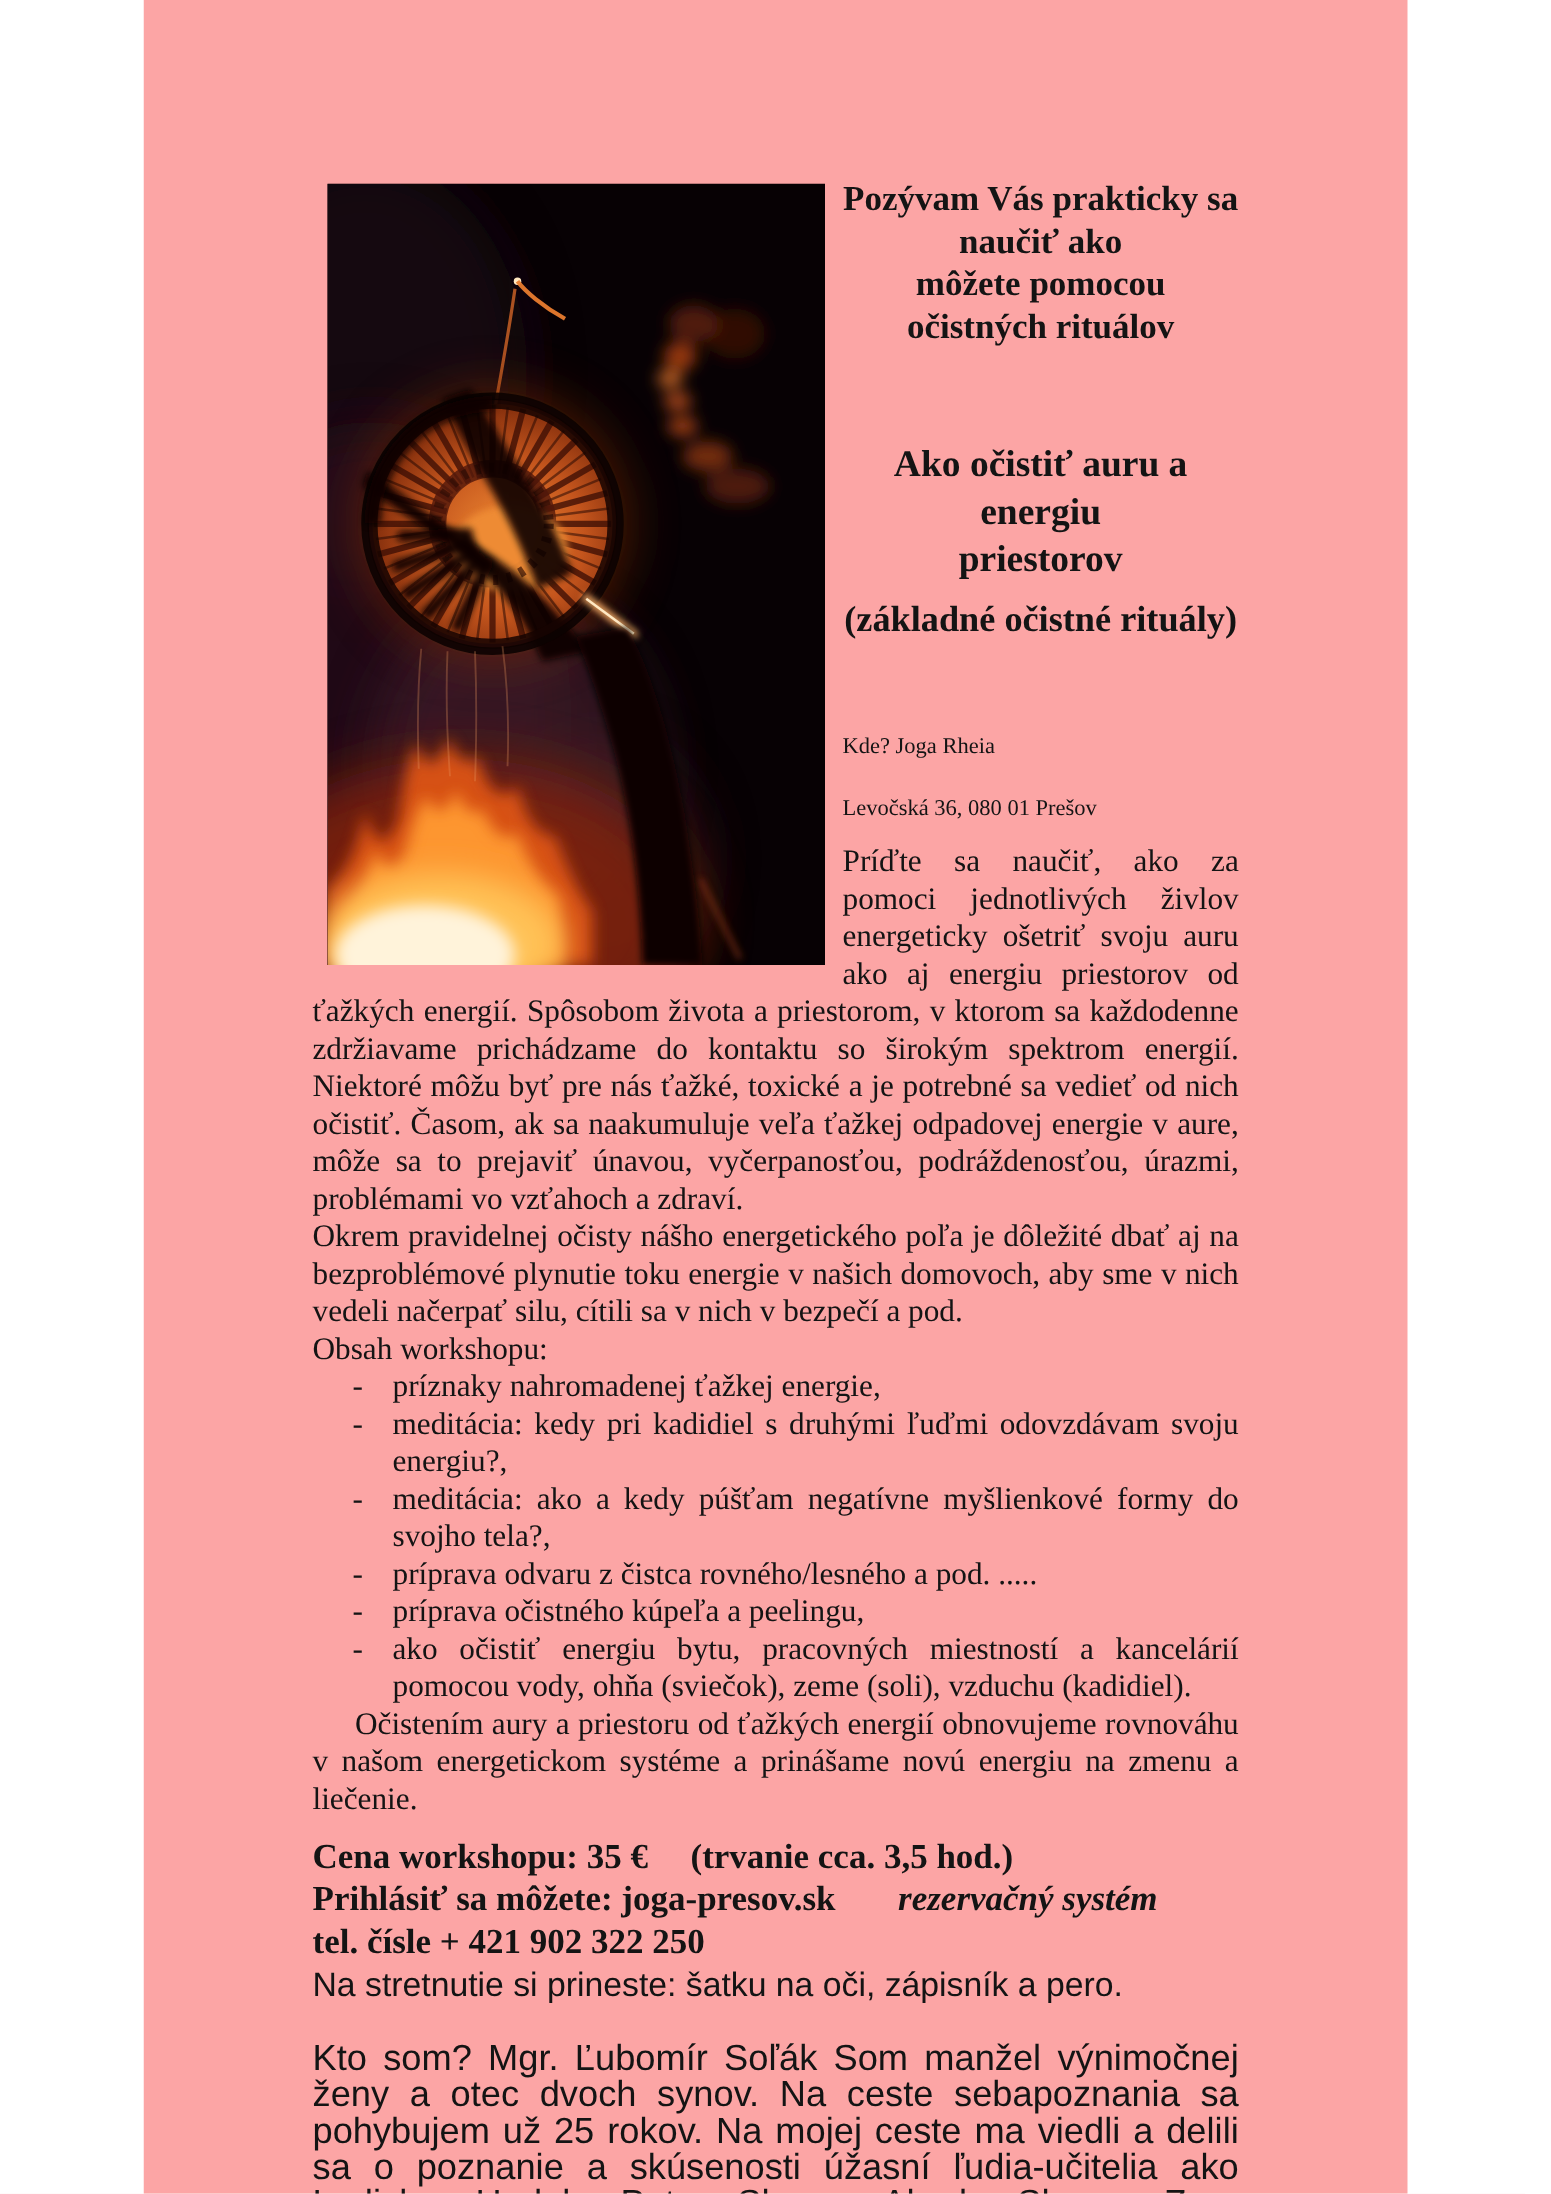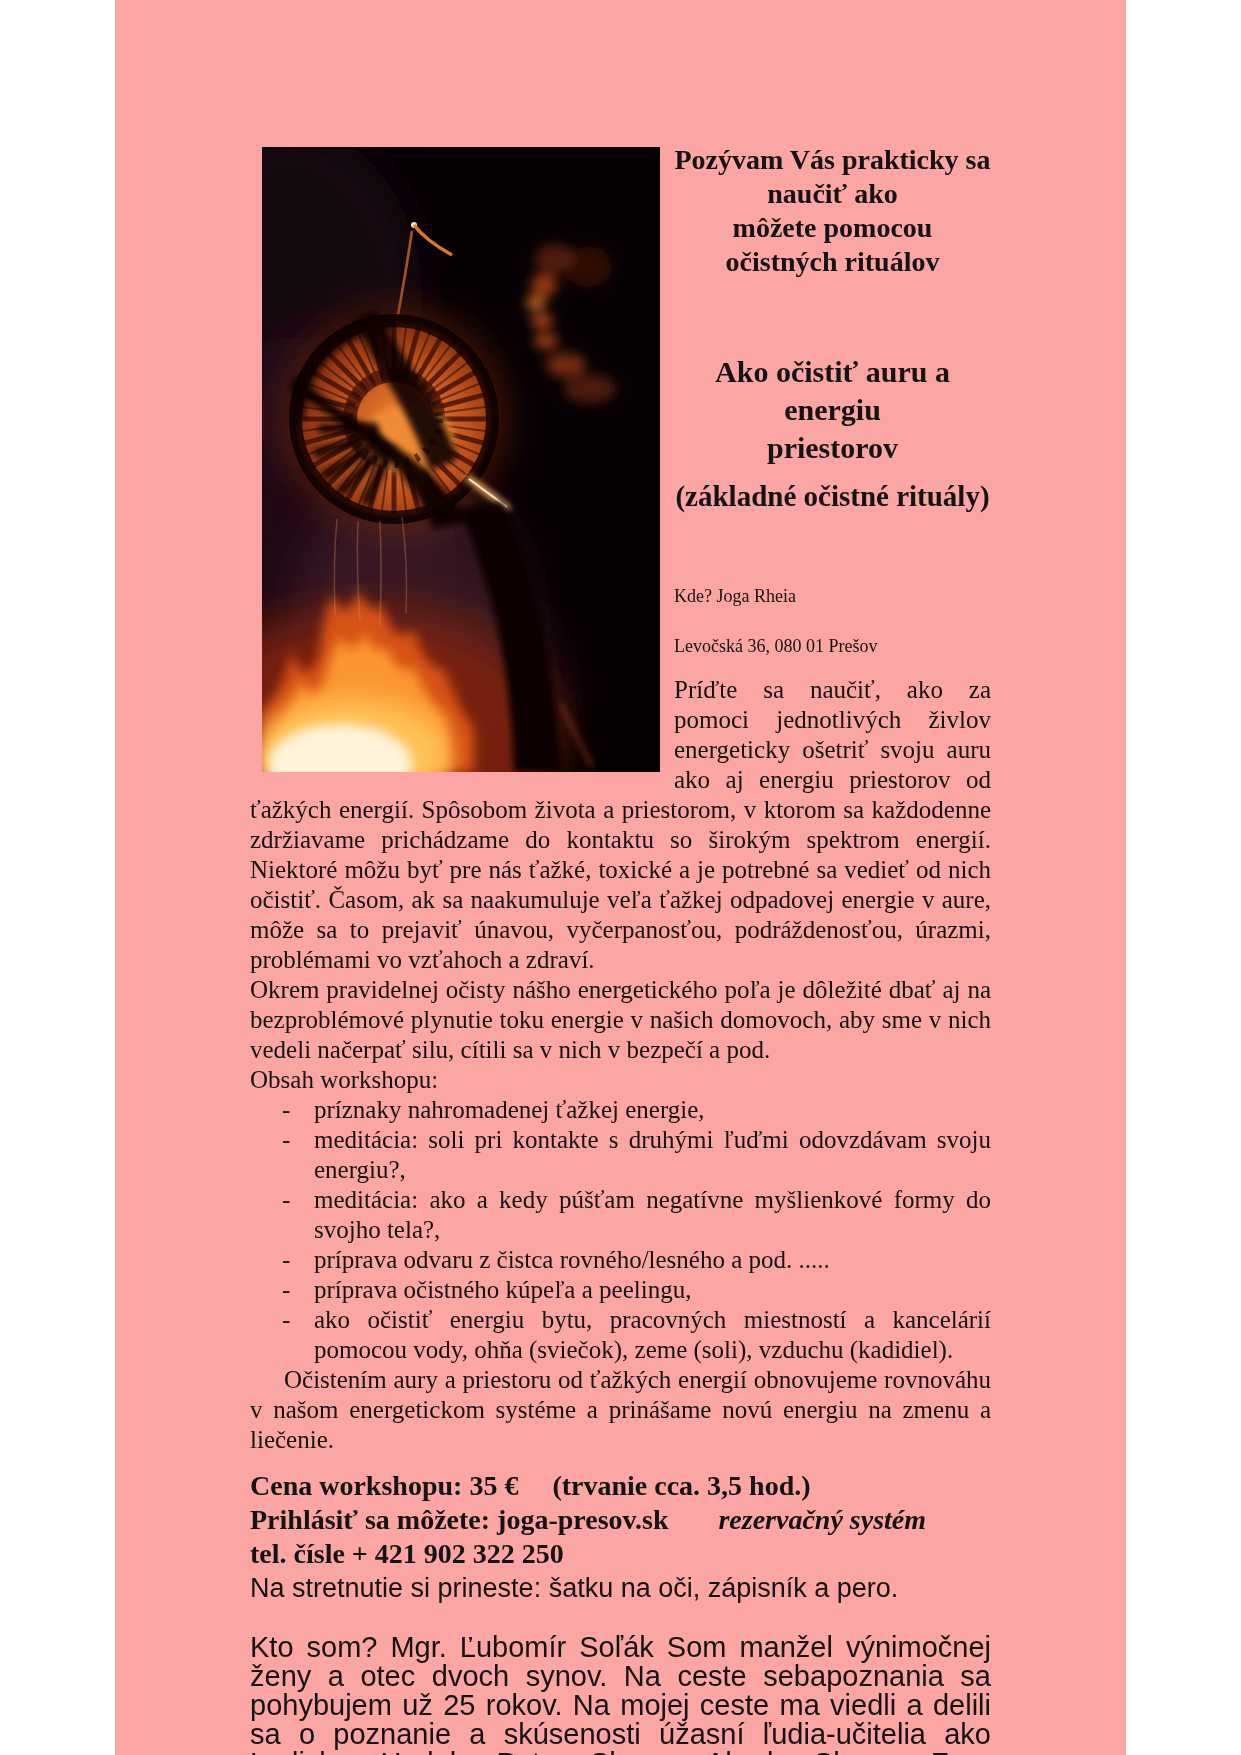--- a/index.html
+++ b/index.html
@@ -208,21 +208,21 @@
 
   <div class="detail first">Kde? Joga Rheia</div>
   <div class="detail">Levočská 36, 080 01 Prešov</div>
 
   <p class="bodyp lead">Príďte sa naučiť, ako za pomoci jednotlivých živlov energeticky ošetriť svoju auru ako aj energiu priestorov od ťažkých energií. Spôsobom života a priestorom, v ktorom sa každodenne zdržiavame prichádzame do kontaktu so širokým spektrom energií. Niektoré môžu byť pre nás ťažké, toxické a je potrebné sa vedieť od nich očistiť. Časom, ak sa naakumuluje veľa ťažkej odpadovej energie v aure, môže sa to prejaviť únavou, vyčerpanosťou, podráždenosťou, úrazmi, problémami vo vzťahoch a zdraví.</p>
   <p class="bodyp">Okrem pravidelnej očisty nášho energetického poľa je dôležité dbať aj na bezproblémové plynutie toku energie v našich domovoch, aby sme v nich vedeli načerpať silu, cítili sa v nich v bezpečí a pod.</p>
   <p class="list-title">Obsah workshopu:</p>
 
   <ul class="bullets">
     <li>príznaky nahromadenej ťažkej energie,</li>
-    <li>meditácia: soli pri kontakte s druhými ľuďmi odovzdávam svoju energiu?,</li>
+    <li>meditácia: kedy pri kadidiel s druhými ľuďmi odovzdávam svoju energiu?,</li>
     <li>meditácia: ako a kedy púšťam negatívne myšlienkové formy do svojho tela?,</li>
     <li>príprava odvaru z čistca rovného/lesného a pod. .....</li>
     <li>príprava očistného kúpeľa a peelingu,</li>
     <li>ako očistiť energiu bytu, pracovných miestností a kancelárií pomocou vody, ohňa (sviečok), zeme (soli), vzduchu (kadidiel).</li>
   </ul>
 
   <p class="closing">Očistením aury a priestoru od ťažkých energií obnovujeme rovnováhu v našom energetickom systéme a prinášame novú energiu na zmenu a liečenie.</p>
 
   <div class="pricing">
     <div>

